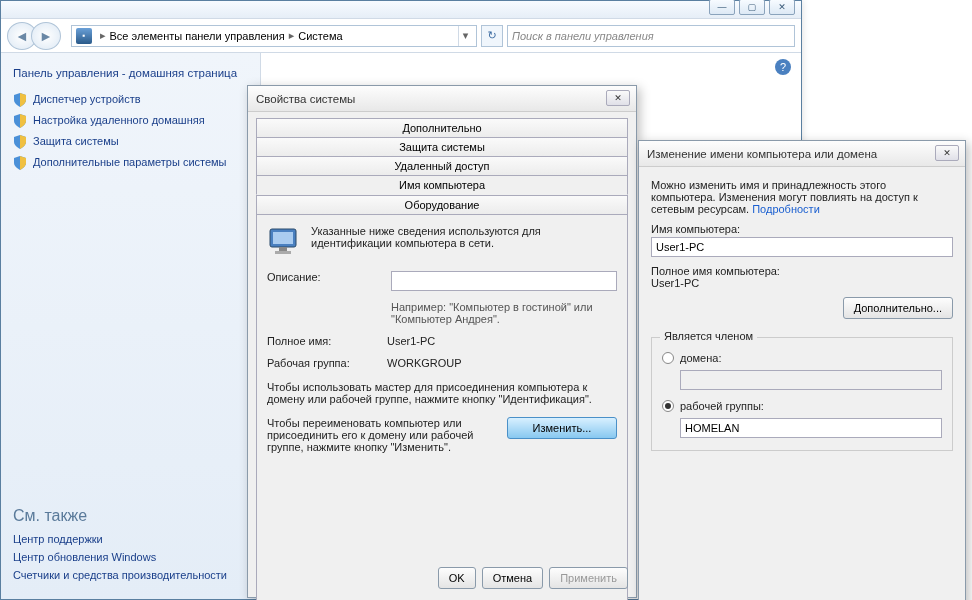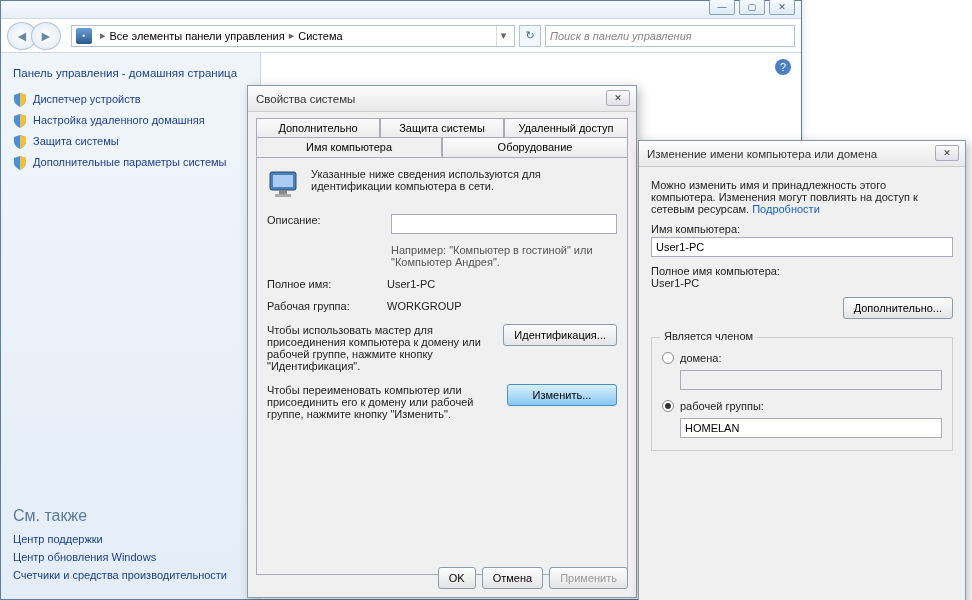--- a/index.html
+++ b/index.html
@@ -13,21 +13,21 @@
 
 .addressbar { height: 34px; display: flex; align-items: center; padding: 0 6px; border-bottom: 1px solid #d0dae6; gap: 4px; }
 .nav-arrows { width: 60px; height: 28px; display:flex; }
 .nav-arrow { width:30px; height:28px; border:1px solid #b0c4d8; border-radius:50%; background: radial-gradient(#fff,#dce8f4); display:flex; align-items:center; justify-content:center; color:#6a88a6; font-size:14px; }
 .nav-arrow + .nav-arrow { margin-left:-6px; }
 .breadcrumb { flex: 1; height: 22px; border: 1px solid #b0c4d8; background: #fff; display: flex; align-items: center; font-size: 11px; padding: 0 4px; }
 .bc-icon { width: 16px; height: 16px; background: linear-gradient(#6aa0d8,#2a5a8a); border-radius:2px; margin-right:4px; display:flex; align-items:center; justify-content:center; color:#fff; font-size:8px; }
 .bc-sep { color: #666; margin: 0 4px; }
 .bc-drop { width:14px; text-align:center; color:#666; border-left:1px solid #d0dae6; margin-left:auto; height:100%; display:flex; align-items:center; justify-content:center; }
 .refresh-btn { width:22px; height:22px; border:1px solid #b0c4d8; background:#f0f6fc; display:flex; align-items:center; justify-content:center; color:#3a6aa0; font-size:11px; }
-.searchbox { width: 250px; height: 22px; border: 1px solid #b0c4d8; background: #fff; font-size: 11px; padding: 0 4px; color: #888; font-style: italic; display:flex; align-items:center; }
+.searchbox { width: 288px; height: 22px; border: 1px solid #b0c4d8; background: #fff; font-size: 11px; padding: 0 4px; color: #888; font-style: italic; display:flex; align-items:center; }
 
 .content { display: flex; height: calc(100% - 52px); }
 .sidebar { width: 260px; background: linear-gradient(#f0f5fb,#e4edf7); border-right: 1px solid #d0dae6; padding: 14px 12px; font-size: 11px; position: relative; }
 .sidebar-head { color: #1a3f8a; font-size: 11.5px; margin-bottom: 14px; }
 .task-link { display: flex; align-items: flex-start; gap: 6px; margin: 7px 0; color: #1a3f8a; cursor: pointer; }
 .shield { width: 14px; height: 14px; flex-shrink:0; }
 .shield svg { width:14px; height:14px; }
 .sidebar-bottom { position:absolute; bottom:12px; left:12px; right:12px; }
 .see-also { color:#5a7a9a; font-size:16px; margin-bottom:8px; }
 .bottom-link { color:#1a3f8a; font-size:11px; margin:6px 0; cursor:pointer; }
@@ -35,21 +35,21 @@
 .main-pane { flex:1; background:#fff; position:relative; }
 .help-icon { position:absolute; right:10px; top:6px; width:16px; height:16px; border-radius:50%; background:#4a80c0; color:#fff; font-size:11px; display:flex; align-items:center; justify-content:center; cursor:pointer; }
 
 
 .dlg { position:absolute; background:#f0f0f0; border:1px solid #8a9aaa; box-shadow:3px 3px 10px rgba(0,0,0,0.25); }
 .dlg-sysprops { left:247px; top:85px; width:390px; height:513px; }
 .dlg-title { height:26px; background:linear-gradient(#fdfdfd,#e8e8e8); border-bottom:1px solid #ccc; display:flex; align-items:center; padding:0 8px; font-size:11.5px; color:#333; }
 .dlg-close { position:absolute; right:6px; top:4px; width:24px; height:16px; border:1px solid #aab; border-radius:2px; background:linear-gradient(#fafafa,#e0e0e8); font-size:9px; display:flex; align-items:center; justify-content:center; cursor:pointer; }
 
 .tabs { display:flex; flex-wrap:wrap; padding:6px 8px 0 8px; font-size:11px; }
-.tab-row { display:flex; width:100%; }
+.tab-row { display:flex; width:100%;flex-direction:column; }
 .tab { border:1px solid #aab; border-bottom:none; padding:3px 10px; background:linear-gradient(#fafafa,#ececec); cursor:pointer; flex:1; text-align:center; }
 .tab.active { background:#f0f0f0; border-bottom:1px solid #f0f0f0; position:relative; z-index:2; }
 .tab-pane { margin:0 8px 8px 8px; border:1px solid #aab; background:#f0f0f0; padding:10px; height:418px; position:relative; }
 
 .monitor-icon { width:36px; height:36px; float:left; margin-right:8px; }
 .monitor-icon svg { width:36px; height:36px; }
 .info-text { font-size:11px; color:#222; overflow:hidden; }
 .clear { clear:both; }
 
 .field-row { display:flex; margin:10px 0; font-size:11px; align-items:flex-start; }
@@ -195,21 +195,20 @@
       <div class="field-label">Полное имя:</div>
       <div class="field-val">User1-PC</div>
     </div>
     <div class="field-row">
       <div class="field-label">Рабочая группа:</div>
       <div class="field-val">WORKGROUP</div>
     </div>
 
     <div class="action-row">
       <div class="action-text">Чтобы использовать мастер для присоединения компьютера к домену или рабочей группе, нажмите кнопку "Идентификация".</div>
-      <button class="btn action-btn">Идентификация...</button>
     </div>
     <div class="action-row">
       <div class="action-text">Чтобы переименовать компьютер или присоединить его к домену или рабочей группе, нажмите кнопку "Изменить".</div>
       <button class="btn highlight action-btn">Изменить...</button>
     </div>
   </div>
   <div class="dlg-footer">
     <button class="btn">OK</button>
     <button class="btn">Отмена</button>
     <button class="btn disabled">Применить</button>

